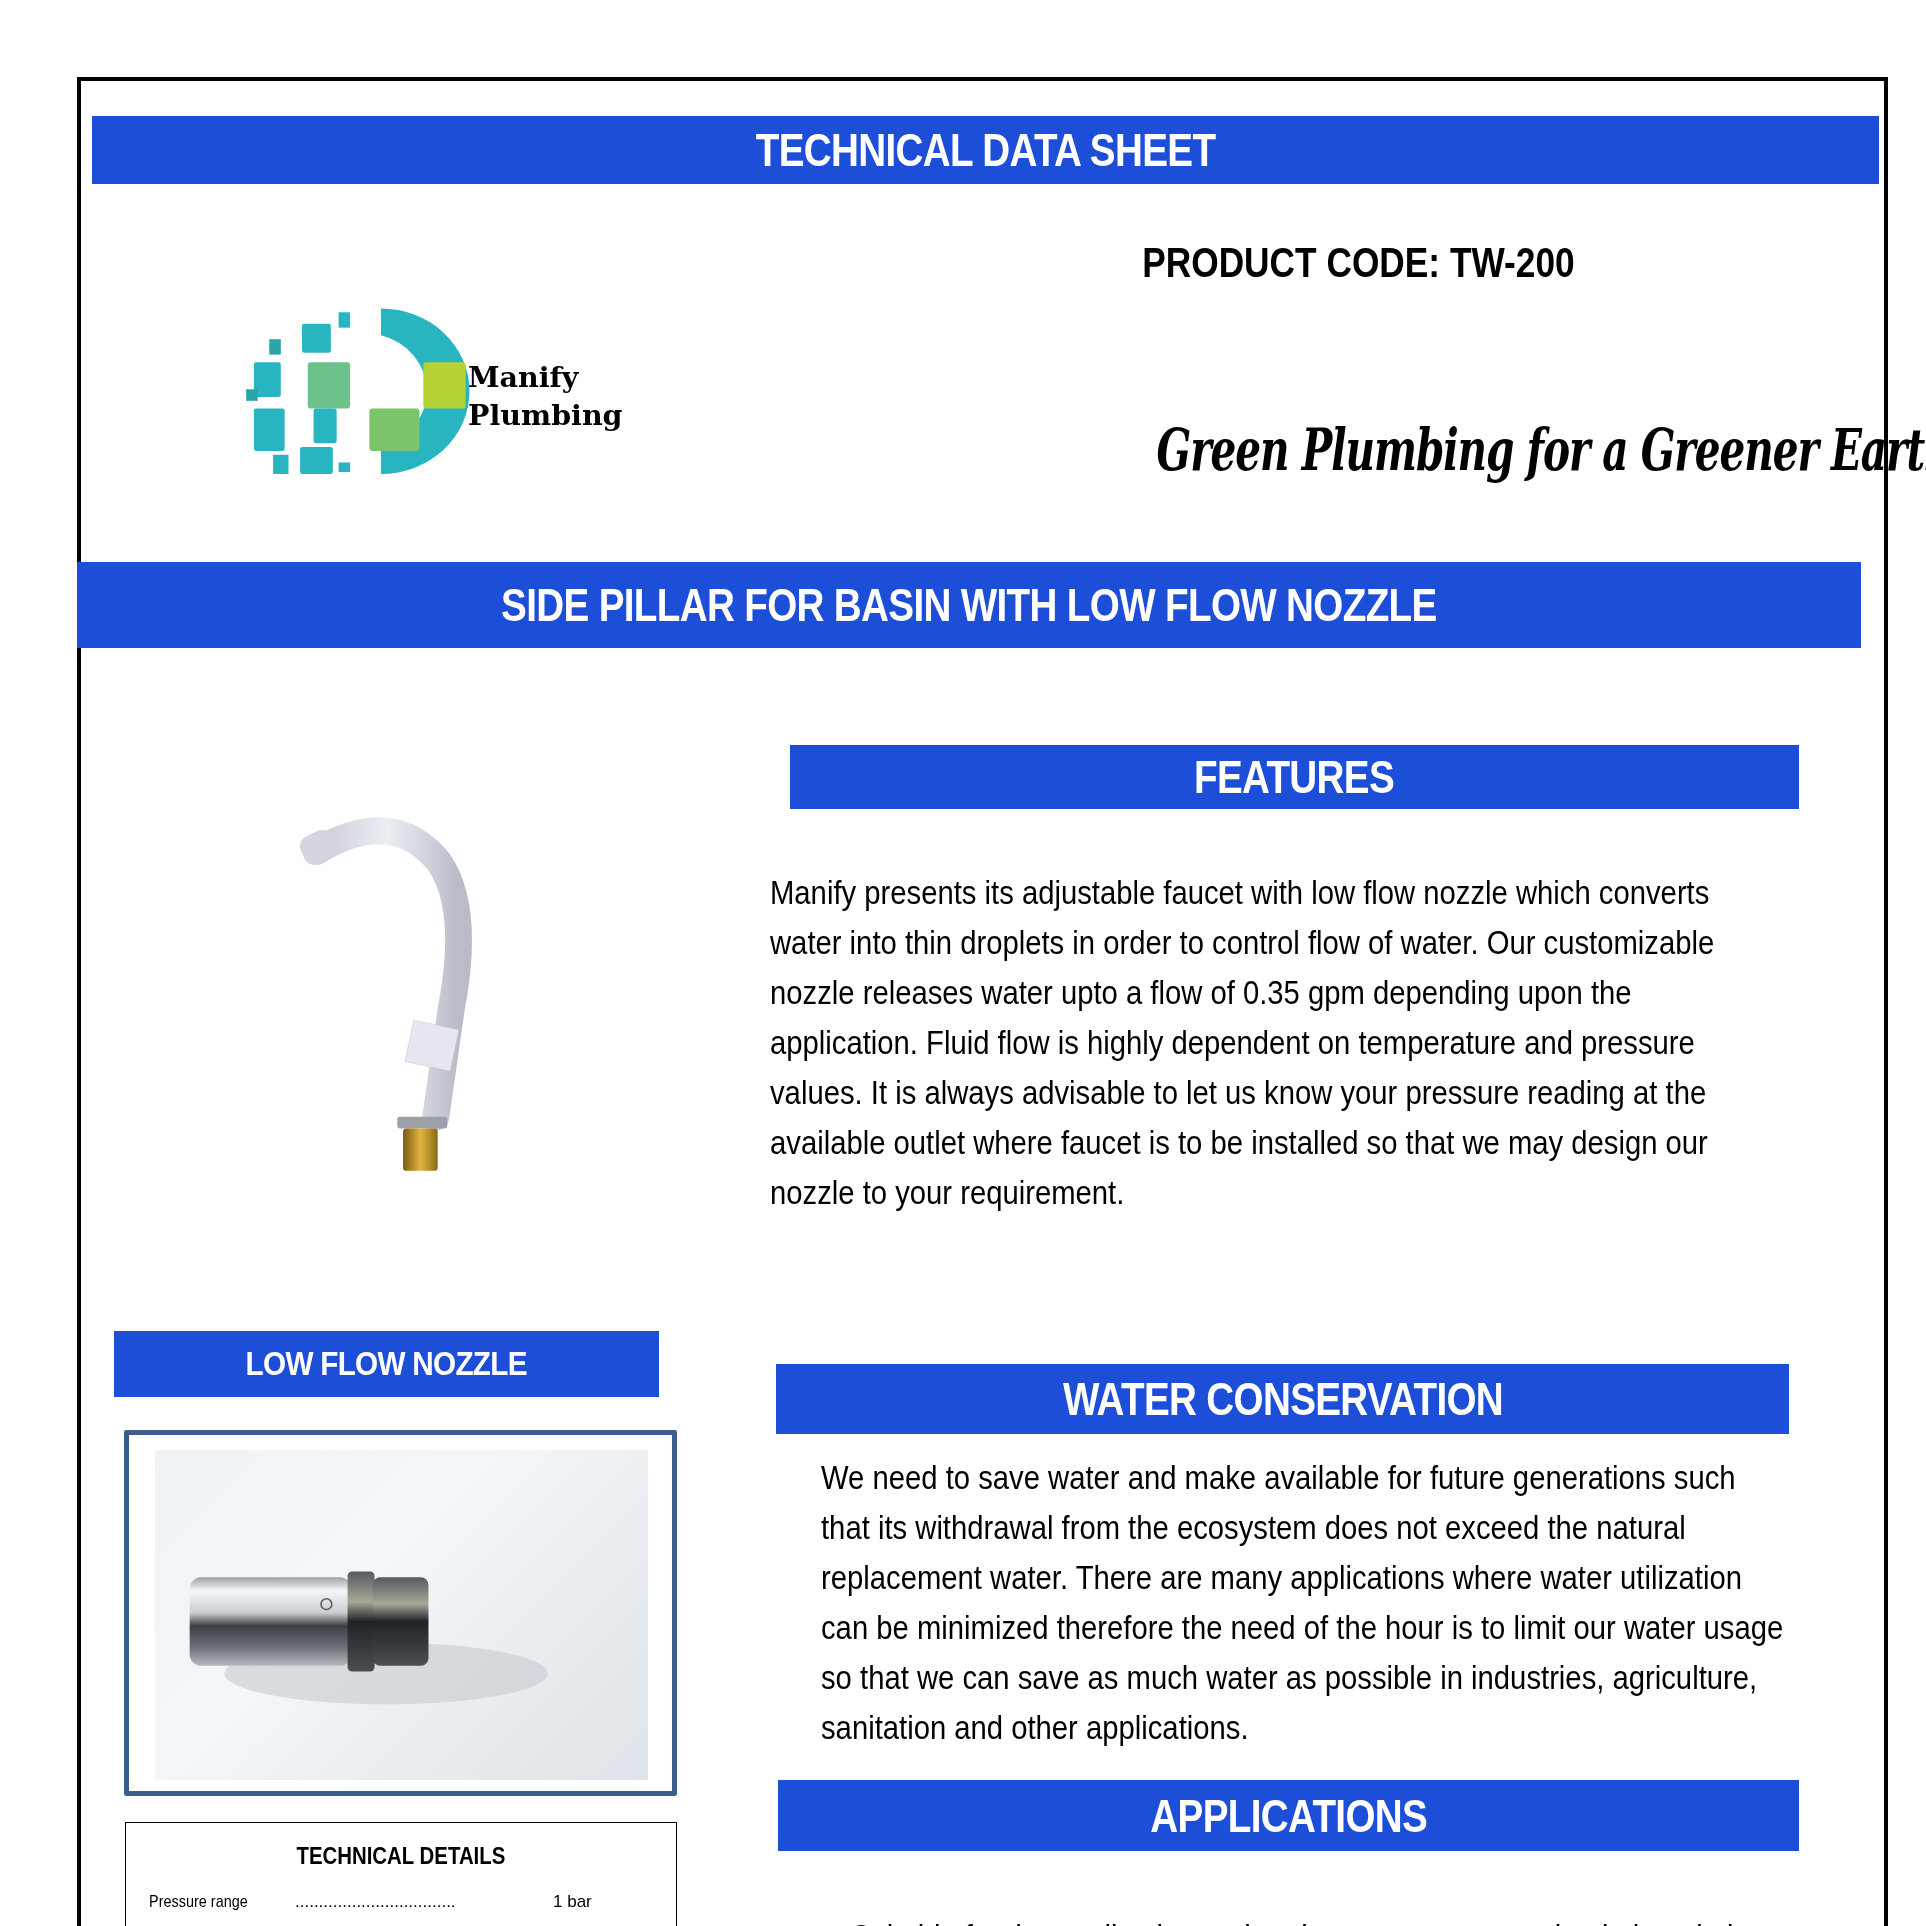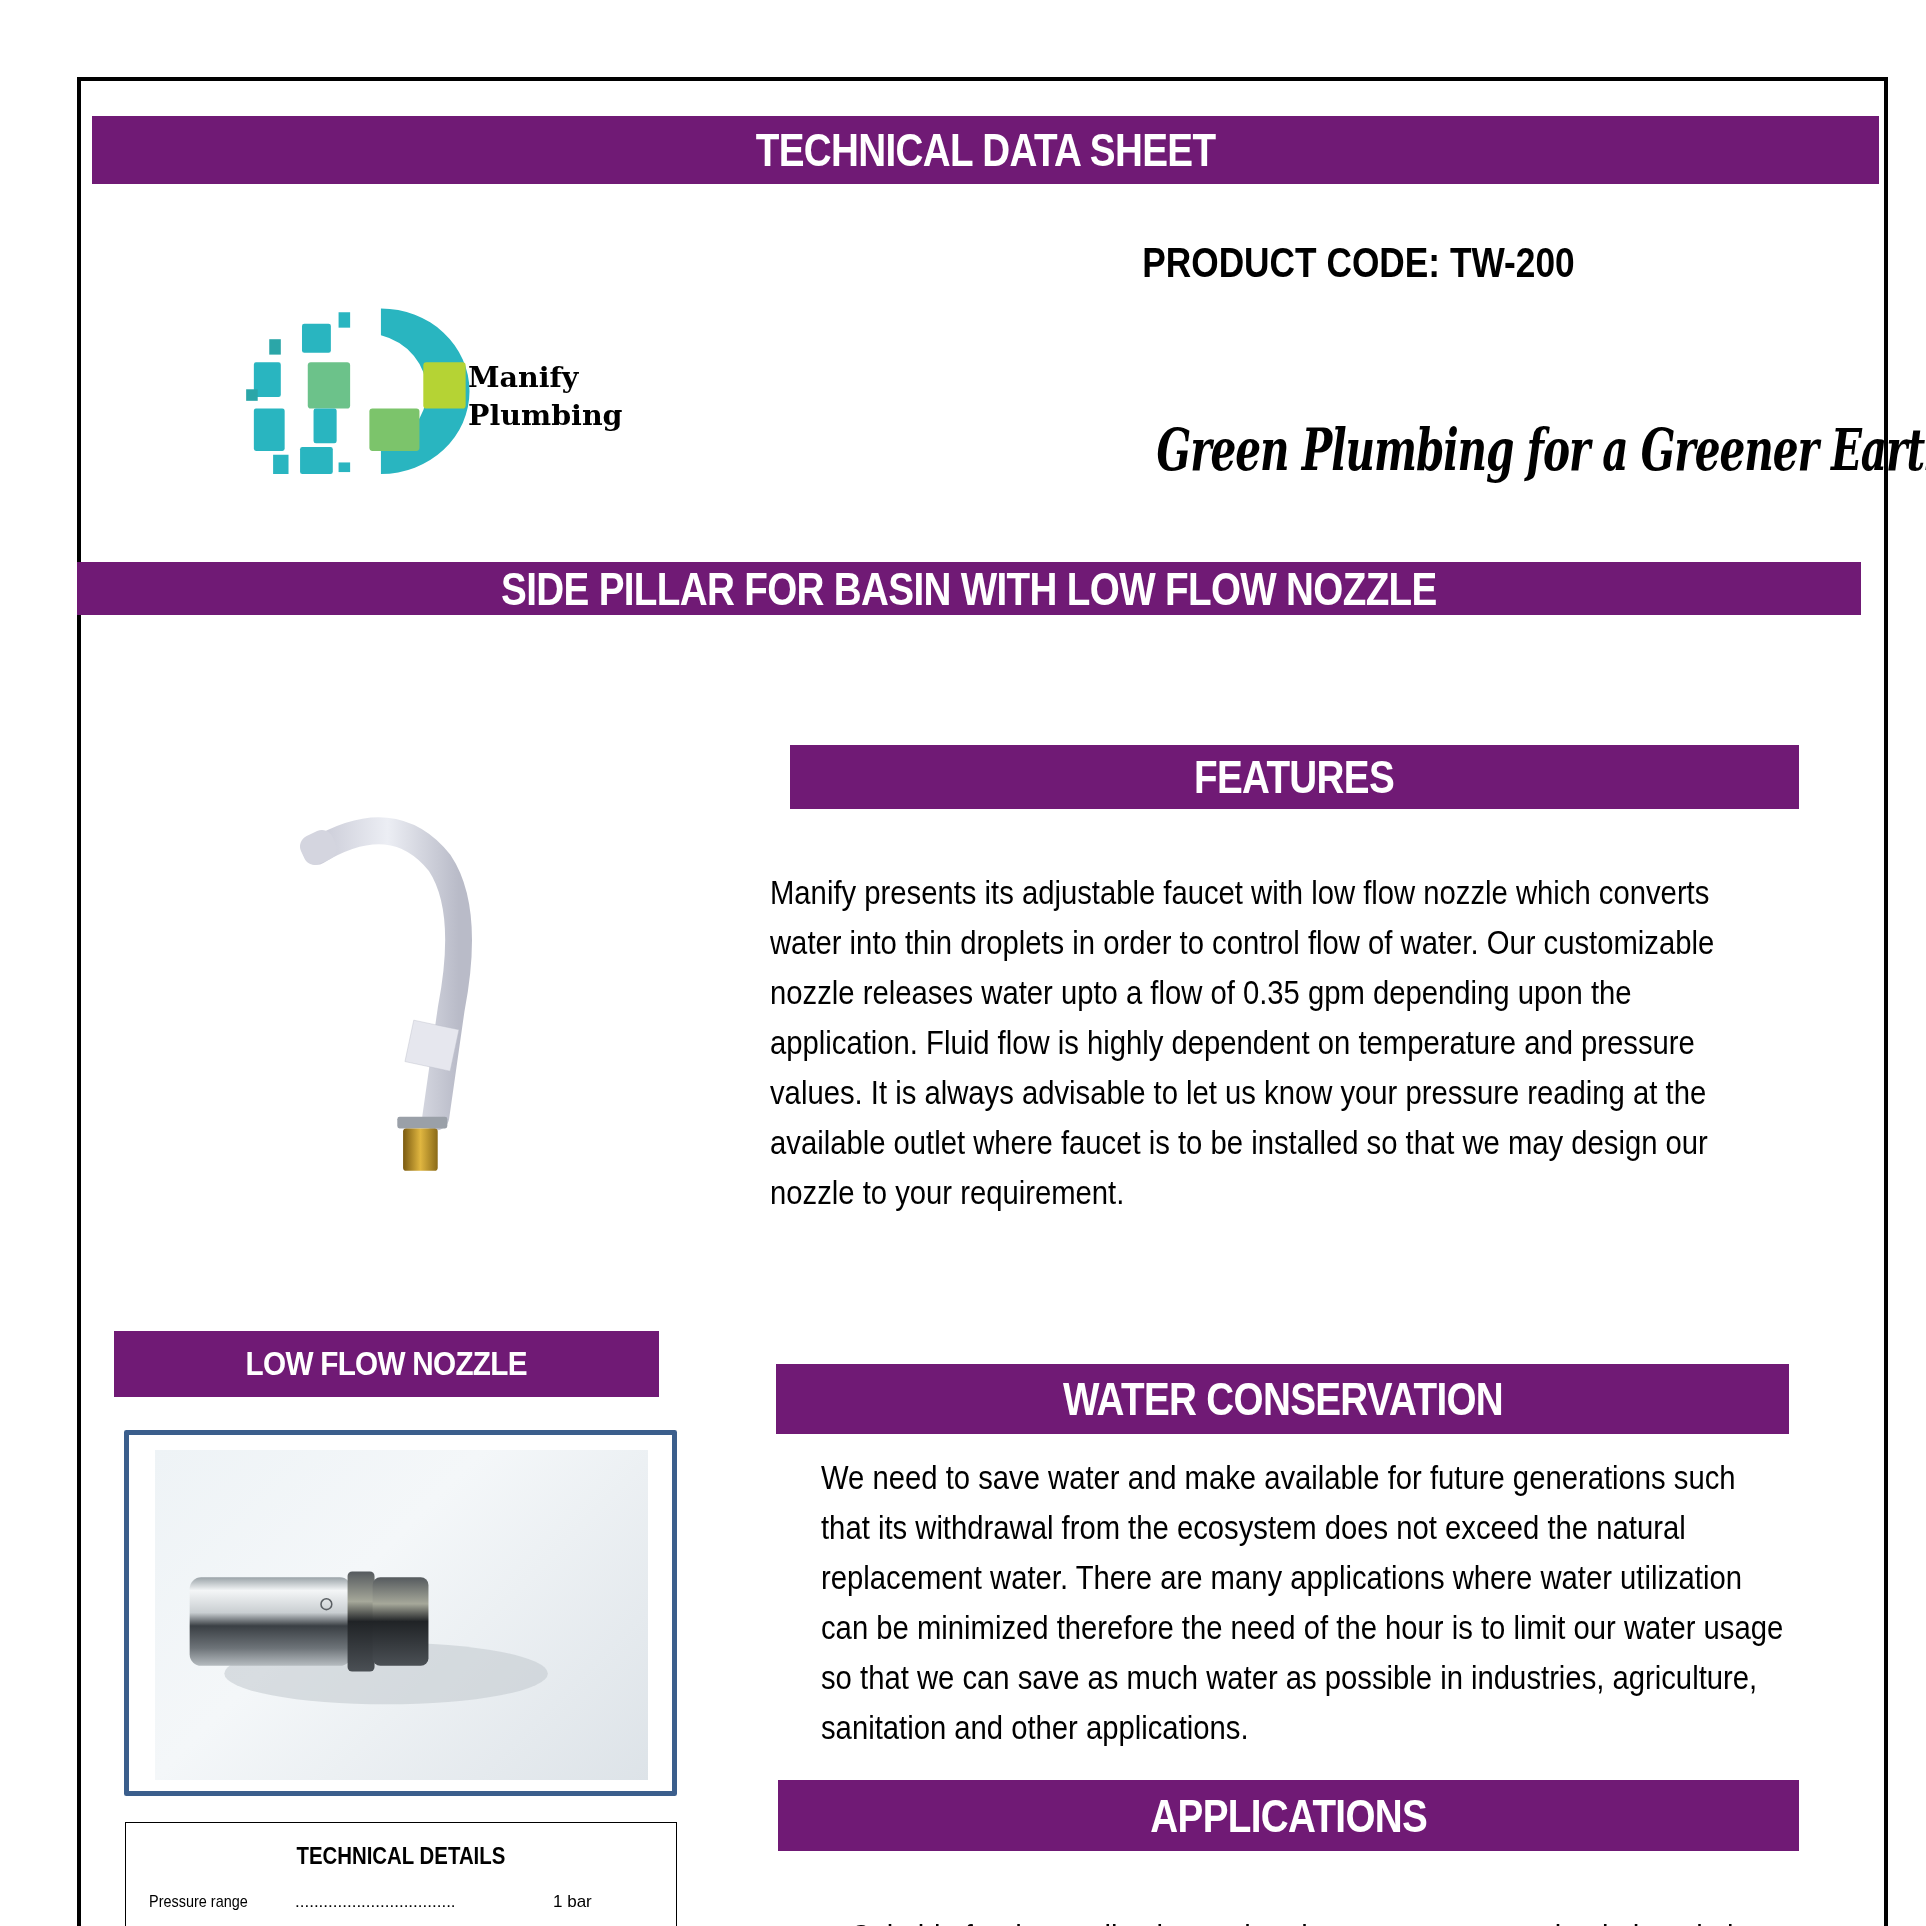--- a/index.html
+++ b/index.html
@@ -1,26 +1,26 @@
 <!DOCTYPE html>
 <html style="font-size:6.2px"><head>
 <meta charset="utf-8">
 <style>
   html, body { margin:0; padding:0; background:#ffffff; }
   body { width:1965px; height:2542px; position:relative; overflow:hidden;
          font-family:"Liberation Sans", sans-serif; color:#000; }
   .abs { position:absolute; }
   .page-border { left:77px; top:77px; width:1811px; height:2385px;
                  border:4.6px solid #000; box-sizing:border-box; }
-  .bar { background:#701a75; color:#fff; font-weight:bold; text-align:center;
+  .bar { background:#1d4ed8; color:#fff; font-weight:bold; text-align:center;
          font-family:"Liberation Sans", sans-serif; display:flex; align-items:center;
          justify-content:center; letter-spacing:-0.8px; }
   .bar span { display:inline-block; transform:scaleX(0.84); white-space:nowrap; }
   .title-bar { left:92px; top:116px; width:1787px; height:68px; font-size:46px; }
-  .sub-bar { left:77px; top:562px; width:1784px; height:53px; font-size:46px; }
+  .sub-bar { left:77px; top:562px; width:1784px; height:86px; font-size:46px; }
   .feat-bar { left:790px; top:745px; width:1009px; height:64px; font-size:46px;text-align:right; }
   .nozzle-bar { left:114px; top:1331px; width:545px; height:66px; font-size:33px; }
   .nozzle-bar span { transform:scaleX(0.9); }
   .water-bar { left:776px; top:1364px; width:1013px; height:70px; font-size:46px; }
   .app-bar { left:778px; top:1780px; width:1021px; height:71px; font-size:46px; }
 
   .product-code { left:1079px; top:239px; width:559px; text-align:center;
                   font-size:42px; font-weight:bold; }
   .product-code span { display:inline-block; transform:scaleX(0.84); white-space:nowrap; }
   .tagline { left:986px; top:416px; width:732px; text-align:center;

